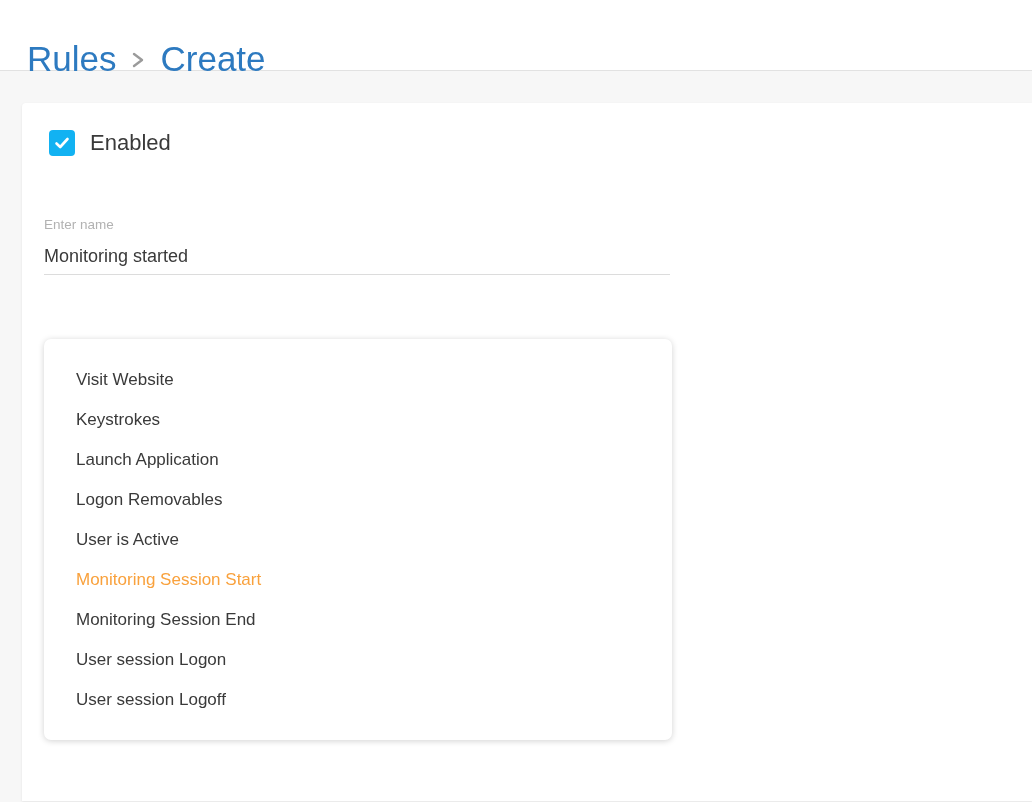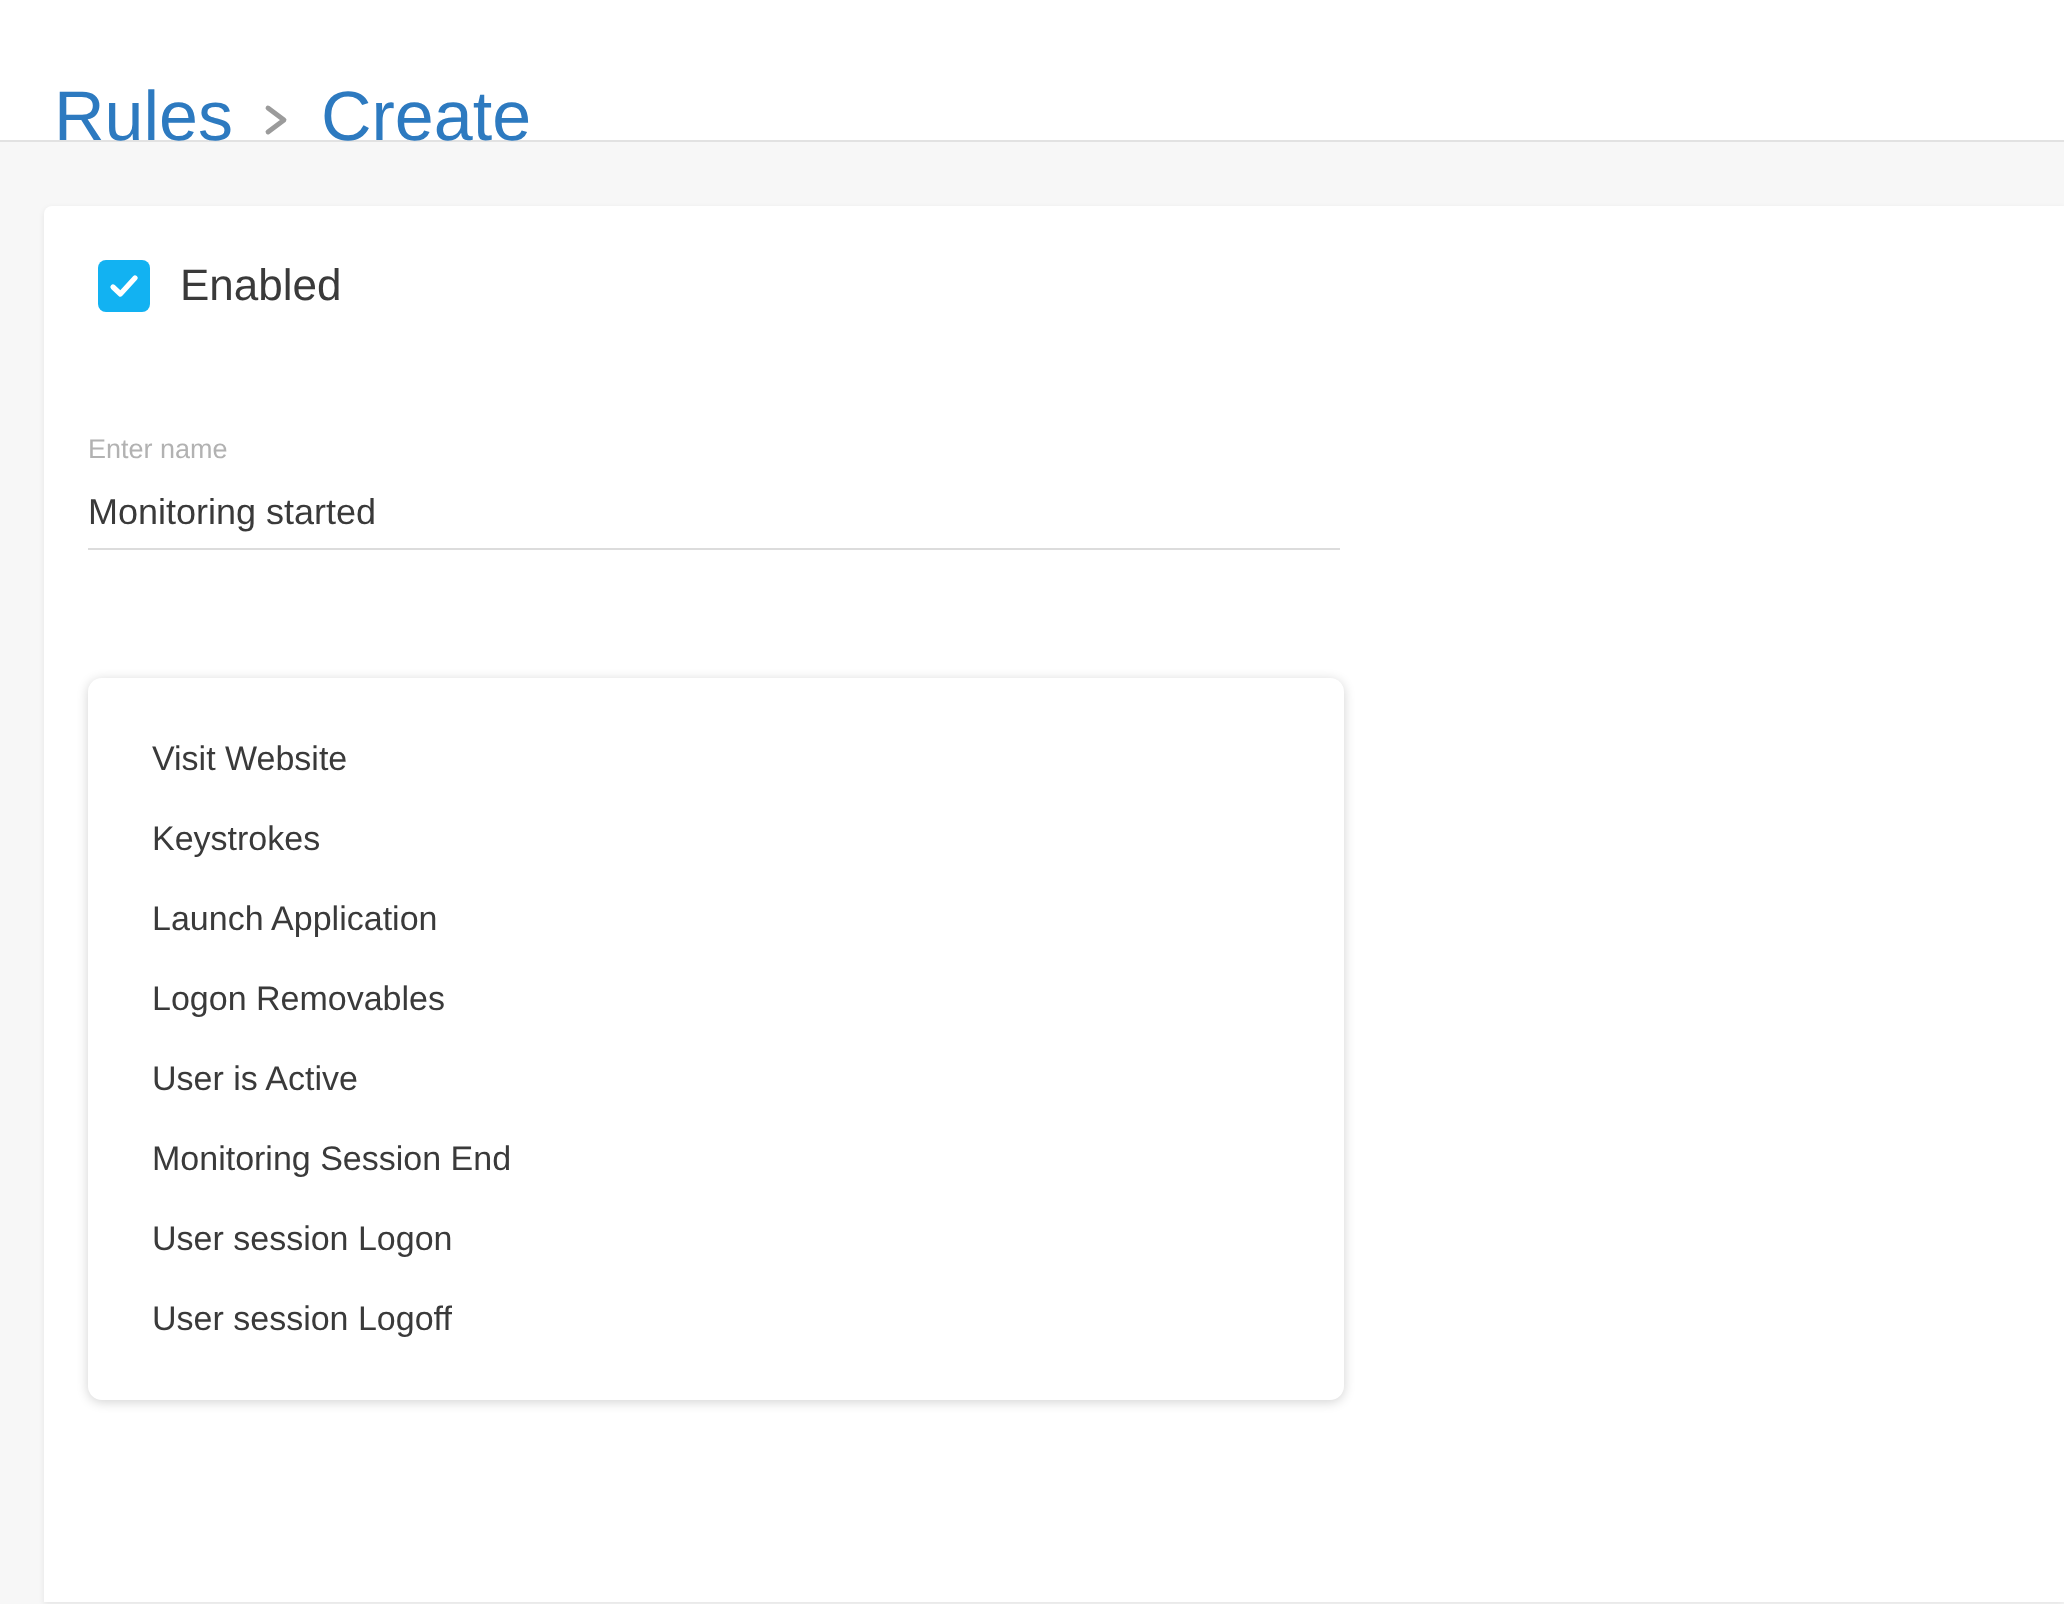--- a/index.html
+++ b/index.html
@@ -150,19 +150,20 @@
       <span class="field-label">Enter name</span>
       <input type="text" value="Monitoring started" style="">
     </div>
 
     <div class="list-panel">
         <div class="list-item">Visit Website</div>
         <div class="list-item">Keystrokes</div>
         <div class="list-item">Launch Application</div>
         <div class="list-item">Logon Removables</div>
         <div class="list-item">User is Active</div>
+        <div class="list-item selected">Monitoring Session Start</div>
         <div class="list-item">Monitoring Session End</div>
         <div class="list-item">User session Logon</div>
         <div class="list-item">User session Logoff</div>
       </div>
 
   </section>
 </main>
 
 </body></html>

